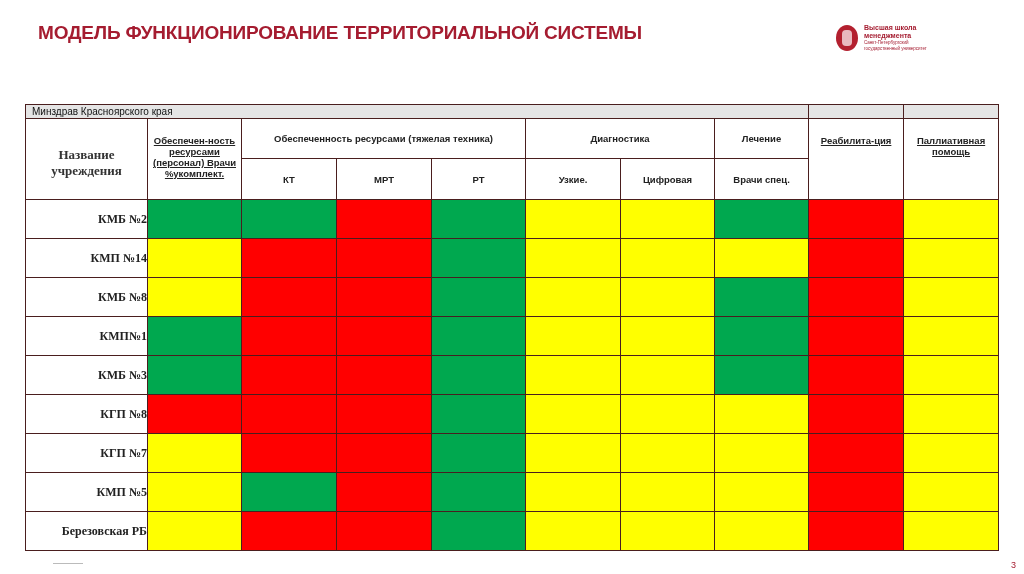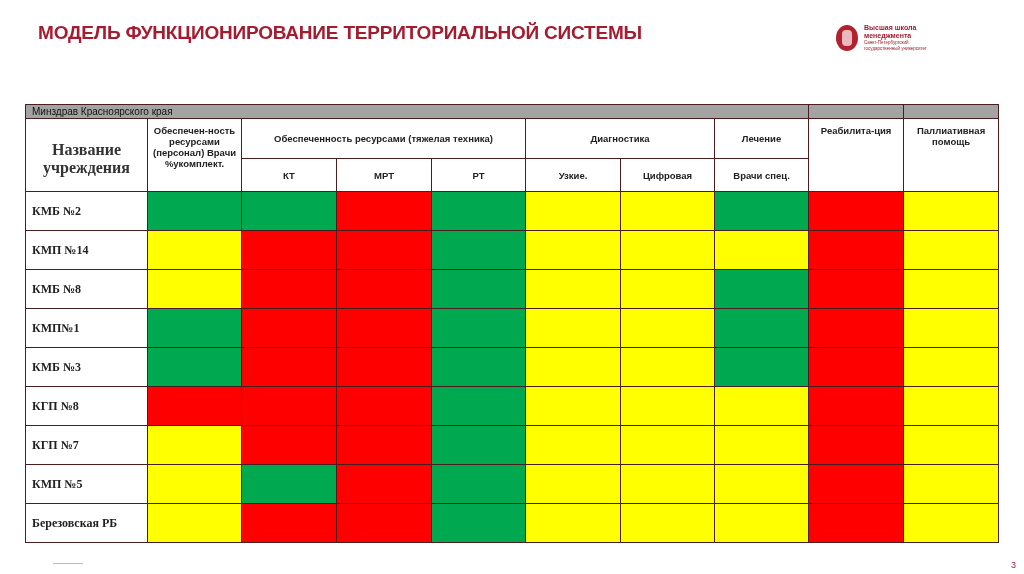--- a/index.html
+++ b/index.html
@@ -6,27 +6,27 @@
   body { width:1024px; height:574px; background:#ffffff; position:relative; overflow:hidden; font-family:"Liberation Sans", sans-serif; }
   .title { position:absolute; left:38px; top:22px; color:#a51c30; font-weight:bold; font-size:19px; line-height:22px; letter-spacing:-0.2px; }
   .logo { position:absolute; left:836px; top:24px; display:flex; align-items:center; }
   .logo-mark { width:22px; height:26px; border-radius:50%; background:#b3202f; position:relative; }
   .logo-mark::after { content:""; position:absolute; left:6px; top:5px; width:10px; height:16px; border-radius:4px; background:#e9b9bf; }
   .logo-text { margin-left:6px; line-height:8px; }
   .logo-l1 { color:#a51c30; font-weight:bold; font-size:7px; }
   .logo-l2 { color:#a51c30; font-size:4.5px; line-height:6px; }
   table.grid { position:absolute; left:25px; top:104px; border-collapse:collapse; table-layout:fixed; width:973px; }
   table.grid td { border:1px solid #4a1e1e; padding:0; text-align:center; vertical-align:middle; font-size:9.5px; font-weight:bold; color:#222; }
-  .topbar td { background:#a3a3a3; height:13px;margin-top:20px; }
+  .topbar td { background:#e5e5e5; height:13px;margin-top:20px; }
   .topbar td.org { text-align:left; padding-left:6px; font-weight:normal; font-size:10px; color:#111; }
   .hdr td { background:#fff; }
-  .hdr td.name-h { font-family:"Liberation Serif", serif; font-size:16px; vertical-align:bottom; padding-bottom:14px; color:#333; }
-  .hdr td.top { vertical-align:top; padding-top:6px; }
+  .hdr td.name-h { font-family:"Liberation Serif", serif; font-size:13px; vertical-align:bottom; padding-bottom:20px; color:#333; }
+  .hdr td.top { vertical-align:top; padding-top:16px;text-decoration:underline; }
   .row td { height:38px; }
-  .row td.name { text-align:left; padding-left:6px; font-family:"Liberation Serif", serif; font-size:12px; background:#fff; color:#222;margin-left:34px; }
+  .row td.name { text-align:right; padding-left:6px; font-family:"Liberation Serif", serif; font-size:12px; background:#fff; color:#222;margin-left:34px; }
   .g { background:#00a84f; }
   .y { background:#ffff00; }
   .r { background:#ff0000; }
   .page-num { position:absolute; right:8px; bottom:4px; color:#a51c30; font-size:9px; }
   .foot-line { position:absolute; left:53px; top:563px; width:30px; height:1px; background:#bbb; }
 </style>
 </head>
 <body>
 
 <div class="title">
@@ -64,21 +64,21 @@
   </tr>
   <tr class="hdr" style="height:40px">
     <td class="name-h" rowspan="2">Название учреждения</td>
     <td class="top" rowspan="2">Обеспечен-ность ресурсами (персонал) Врачи %укомплект.</td>
     <td colspan="3">Обеспеченность ресурсами (тяжелая техника)</td>
     <td colspan="2">Диагностика</td>
     <td>Лечение</td>
     <td class="top" rowspan="2">Реабилита-ция</td>
     <td class="top" rowspan="2">Паллиативная помощь</td>
   </tr>
-  <tr class="hdr" style="height:33px">
+  <tr class="hdr" style="height:41px">
     <td>КТ</td>
     <td>МРТ</td>
     <td>РТ</td>
     <td>Узкие.</td>
     <td>Цифровая</td>
     <td>Врачи спец.</td>
   </tr>
   </tbody>
     <tbody id="rows">
       <tr class="row">

